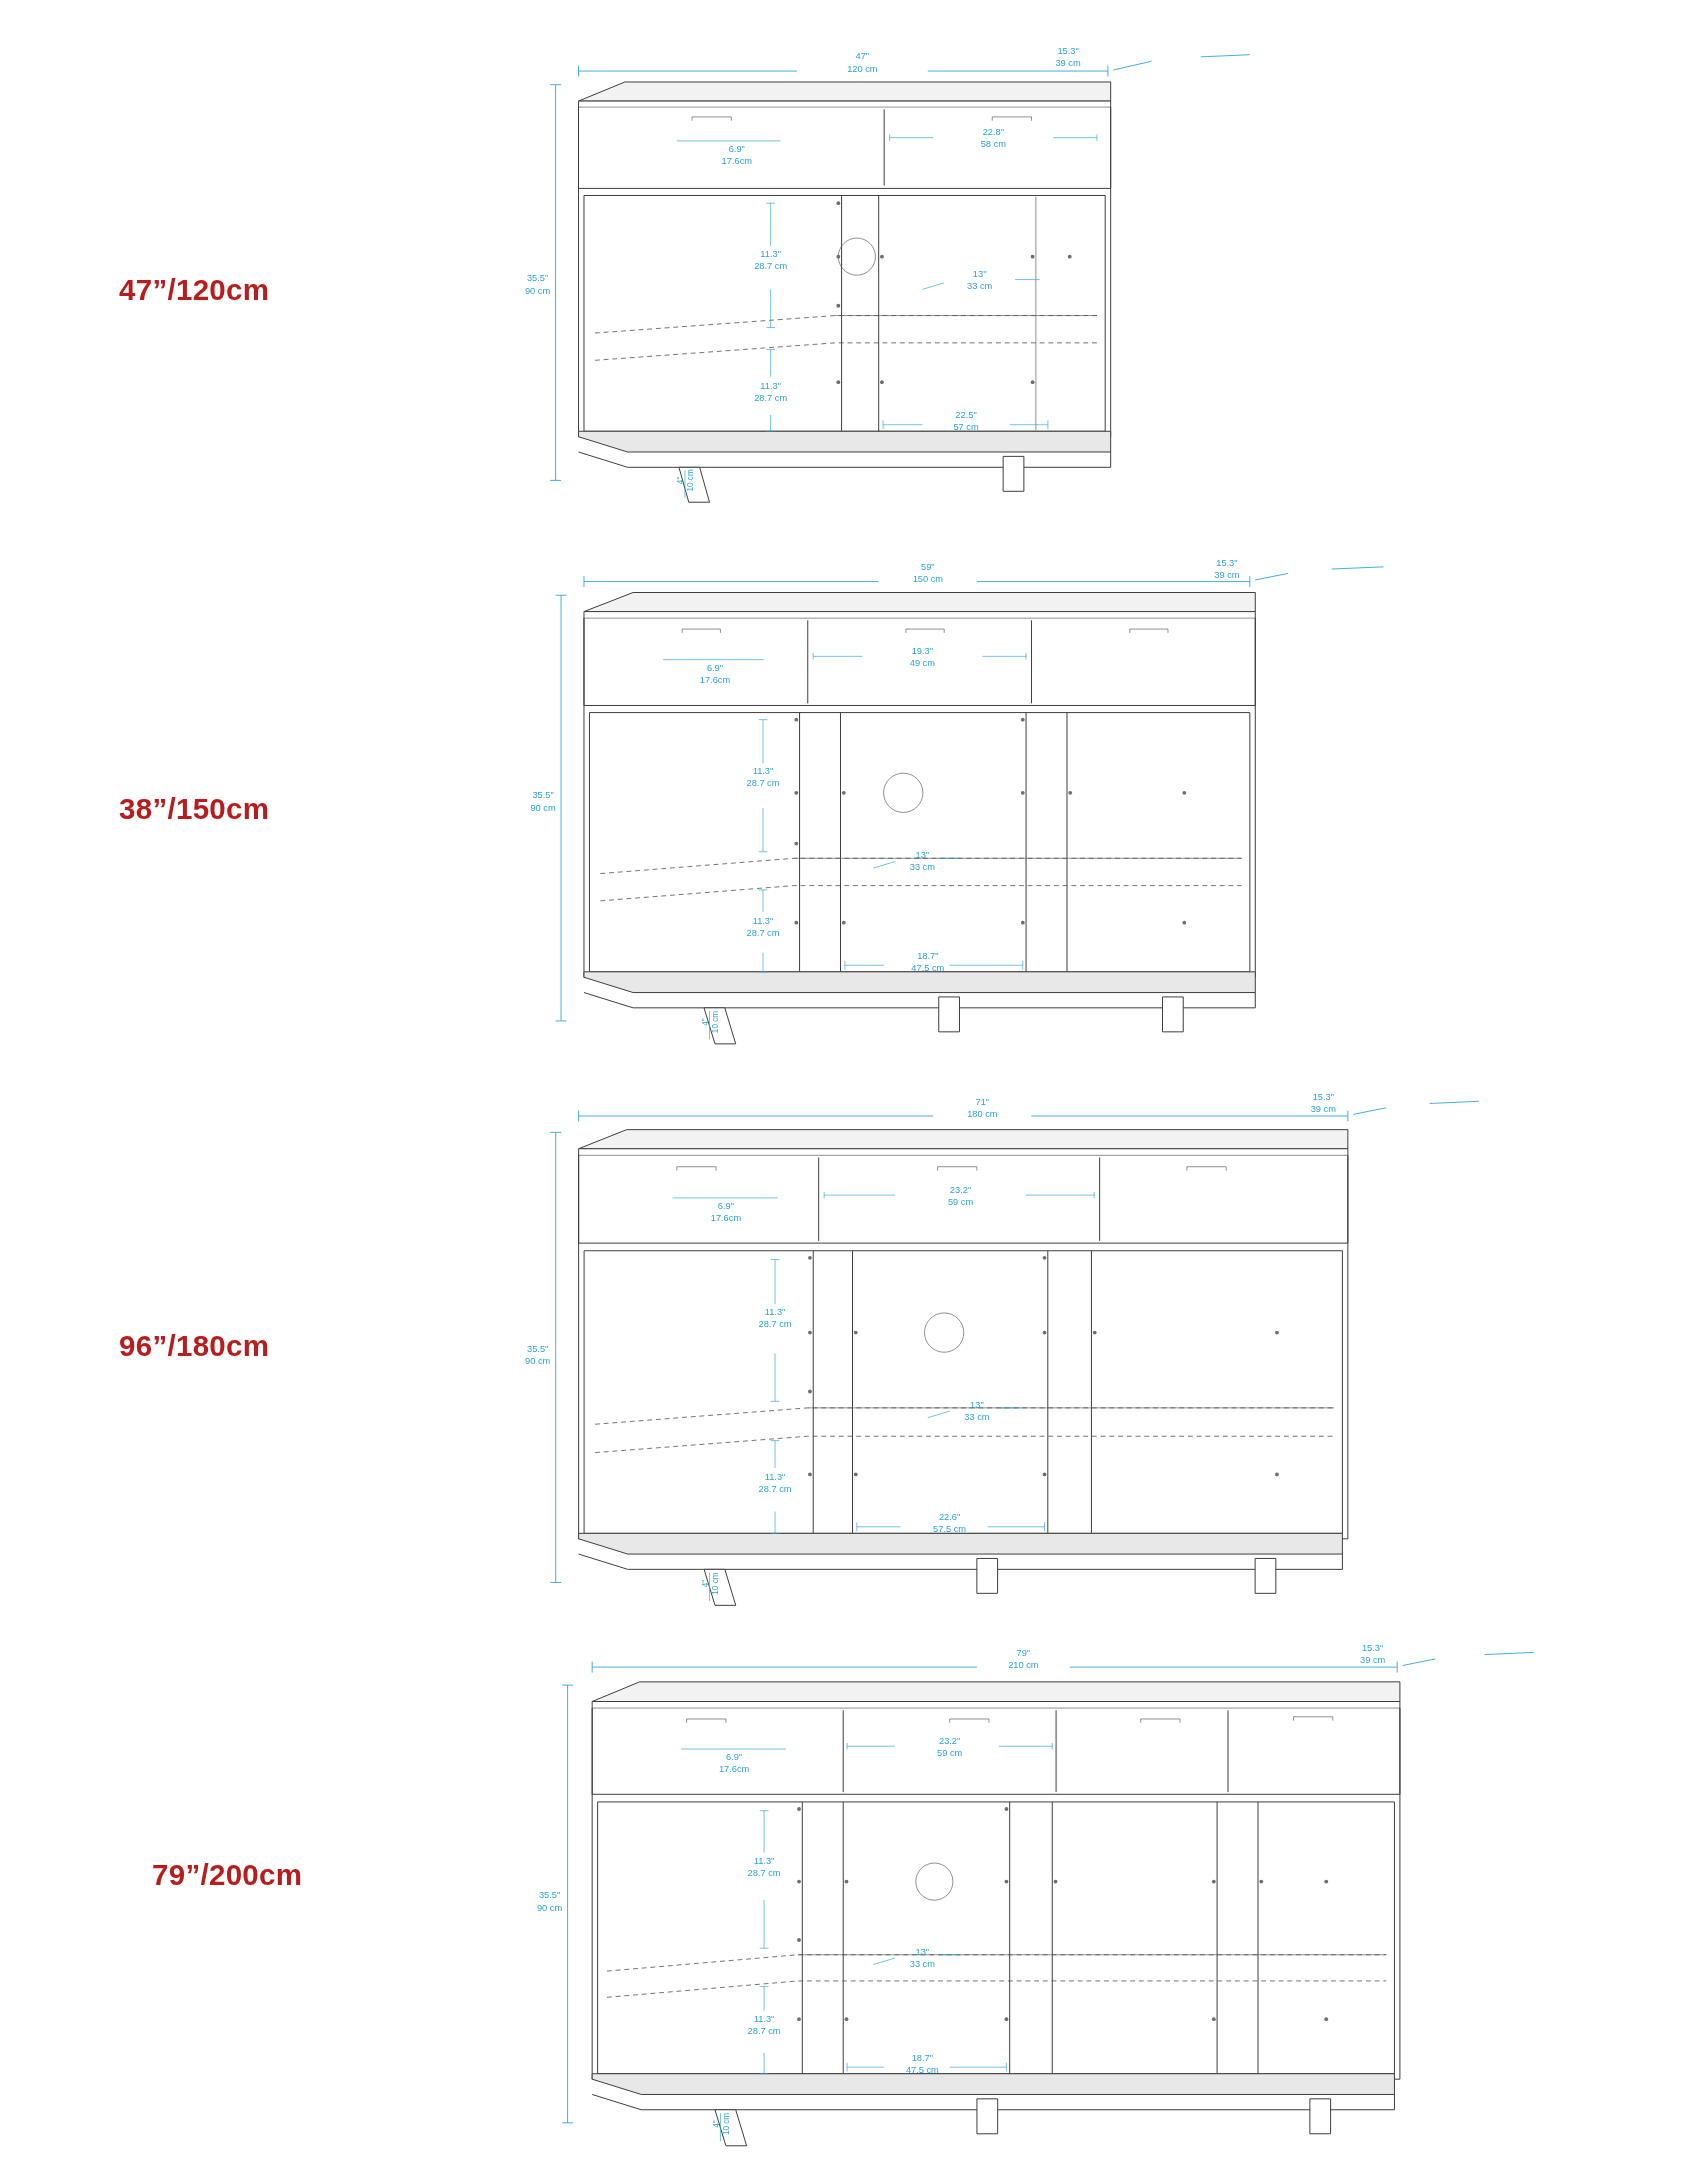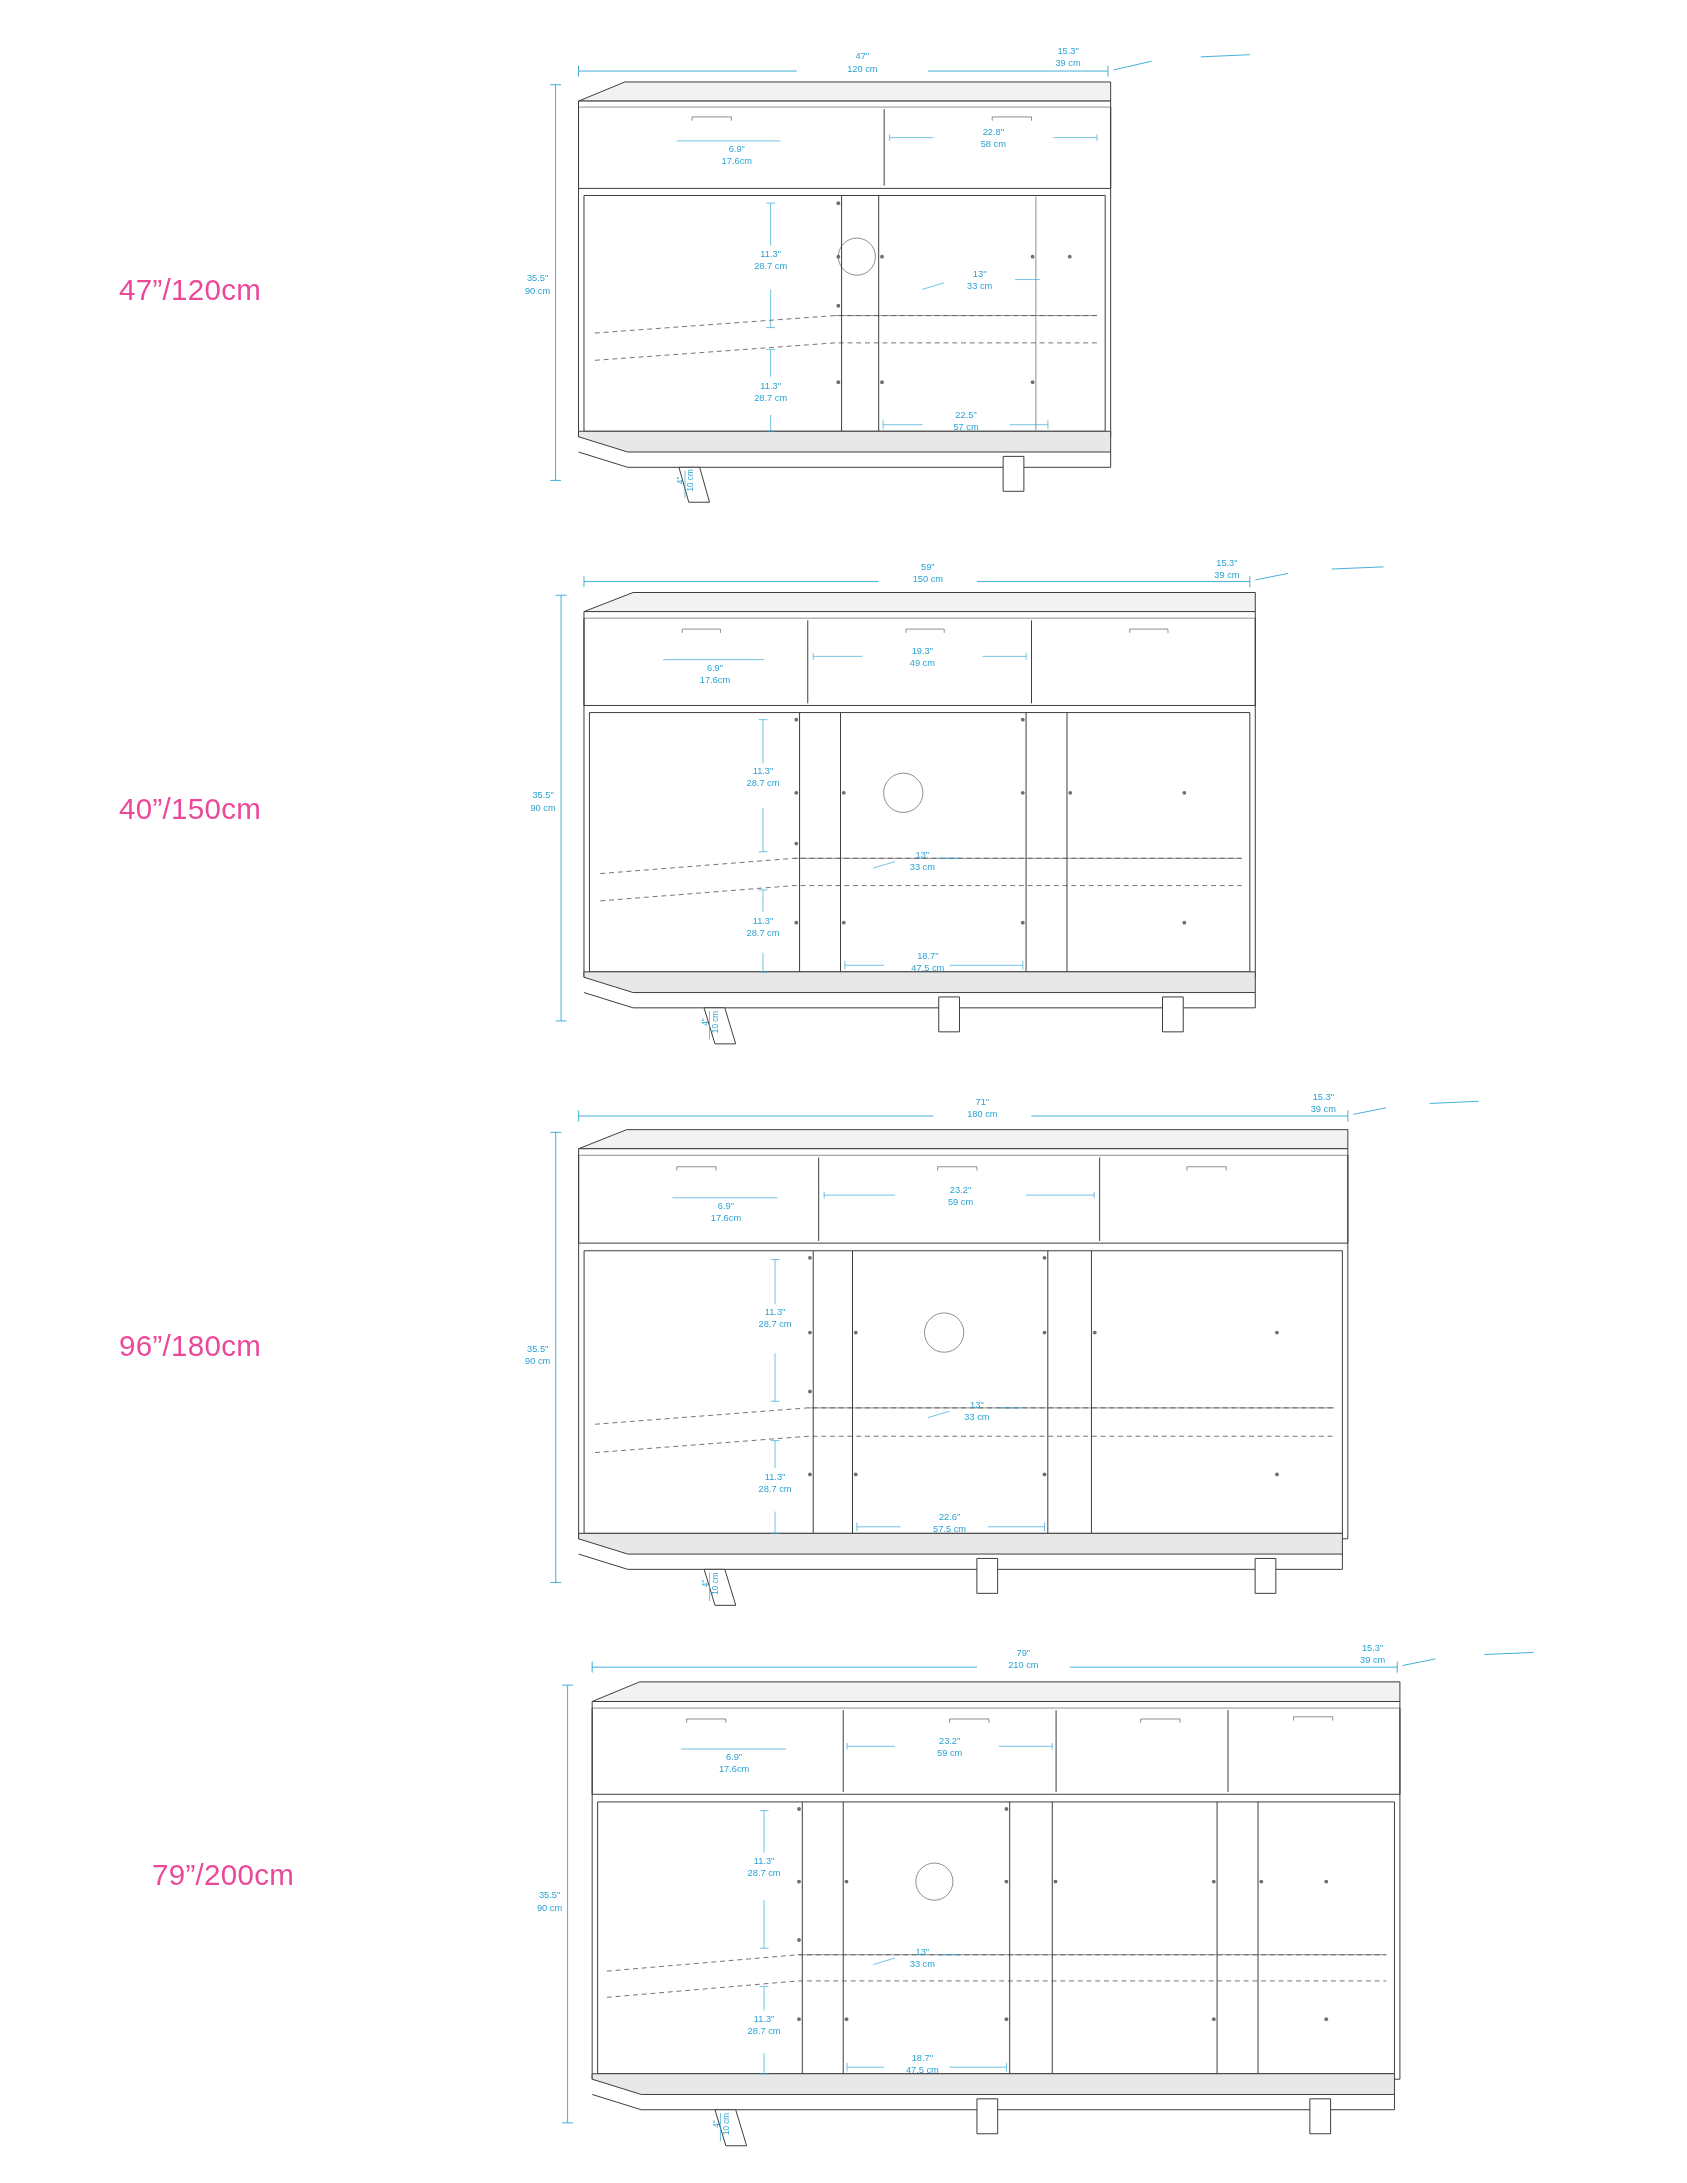--- a/index.html
+++ b/index.html
@@ -19,23 +19,23 @@
     width: 1687px;
     height: 2183px;
   }
   .variant {
     position: absolute;
     left: 0;
     width: 1687px;
   }
   .variant-label {
     position: absolute;
-    font-weight: normal;
+    font-weight: bold;
     font-size: 29.5px;
-    color: #ec4899;
+    color: #b91c1c;
     letter-spacing: 0.3px;
     white-space: nowrap;
   }
   .svg-holder {
     position: absolute;
     top: 0;
     left: 0;
   }
   svg { display: block; }
 
@@ -190,21 +190,21 @@
           <path class="dimline thin" d="M1255 862 L1255 912"></path>
           <text class="dimtext small" x="1252" y="880" transform="rotate(-90 1252 880)">4"</text>
           <text class="dimtext small" x="1270" y="880" transform="rotate(-90 1270 880)">10 cm</text>
         </g>
 
       </svg>
     </div>
   </div>
 
   <div class="variant" style="top:546px;height:546px;">
-    <div class="variant-label" style="left:119px; top:246px;">40”/150cm</div>
+    <div class="variant-label" style="left:119px; top:246px;">38”/150cm</div>
 
     <div class="svg-holder">
       <svg width="1687" height="546" viewBox="0 0 3091 1000" xmlns="http://www.w3.org/2000/svg">
 
         <g>
           <path class="dimline" d="M1070 55 L1070 75 M1070 65 L1610 65"></path>
           <path class="dimline" d="M1790 65 L2290 65 M2290 55 L2290 75"></path>
           <text class="dimtext" x="1700" y="44">59"</text>
           <text class="dimtext" x="1700" y="66">150 cm</text>
         </g>

